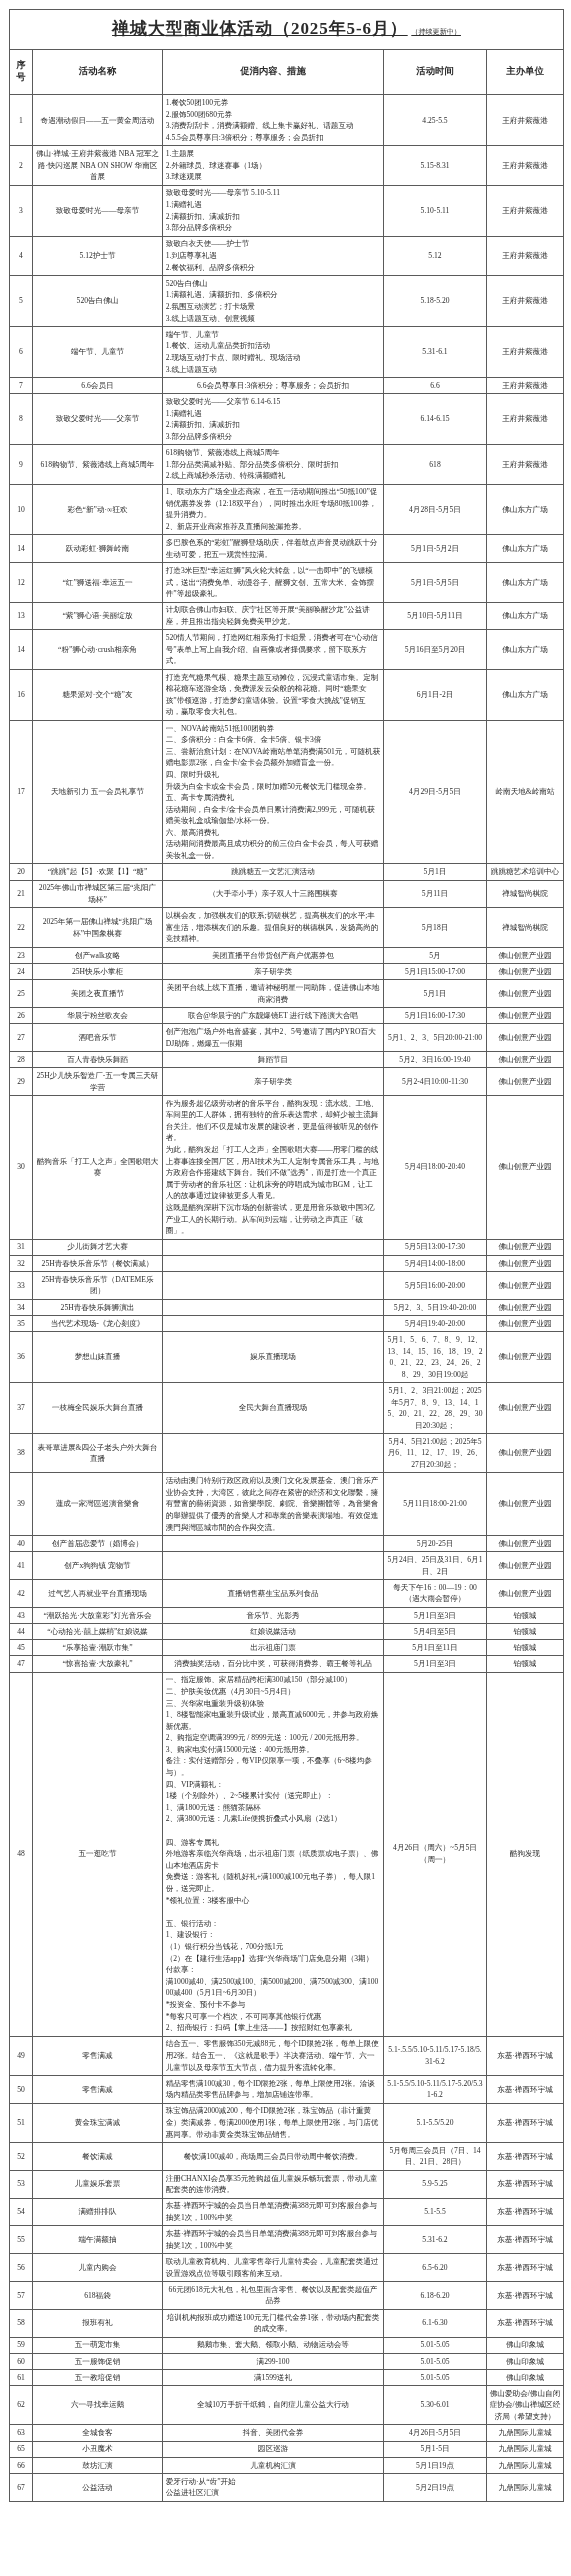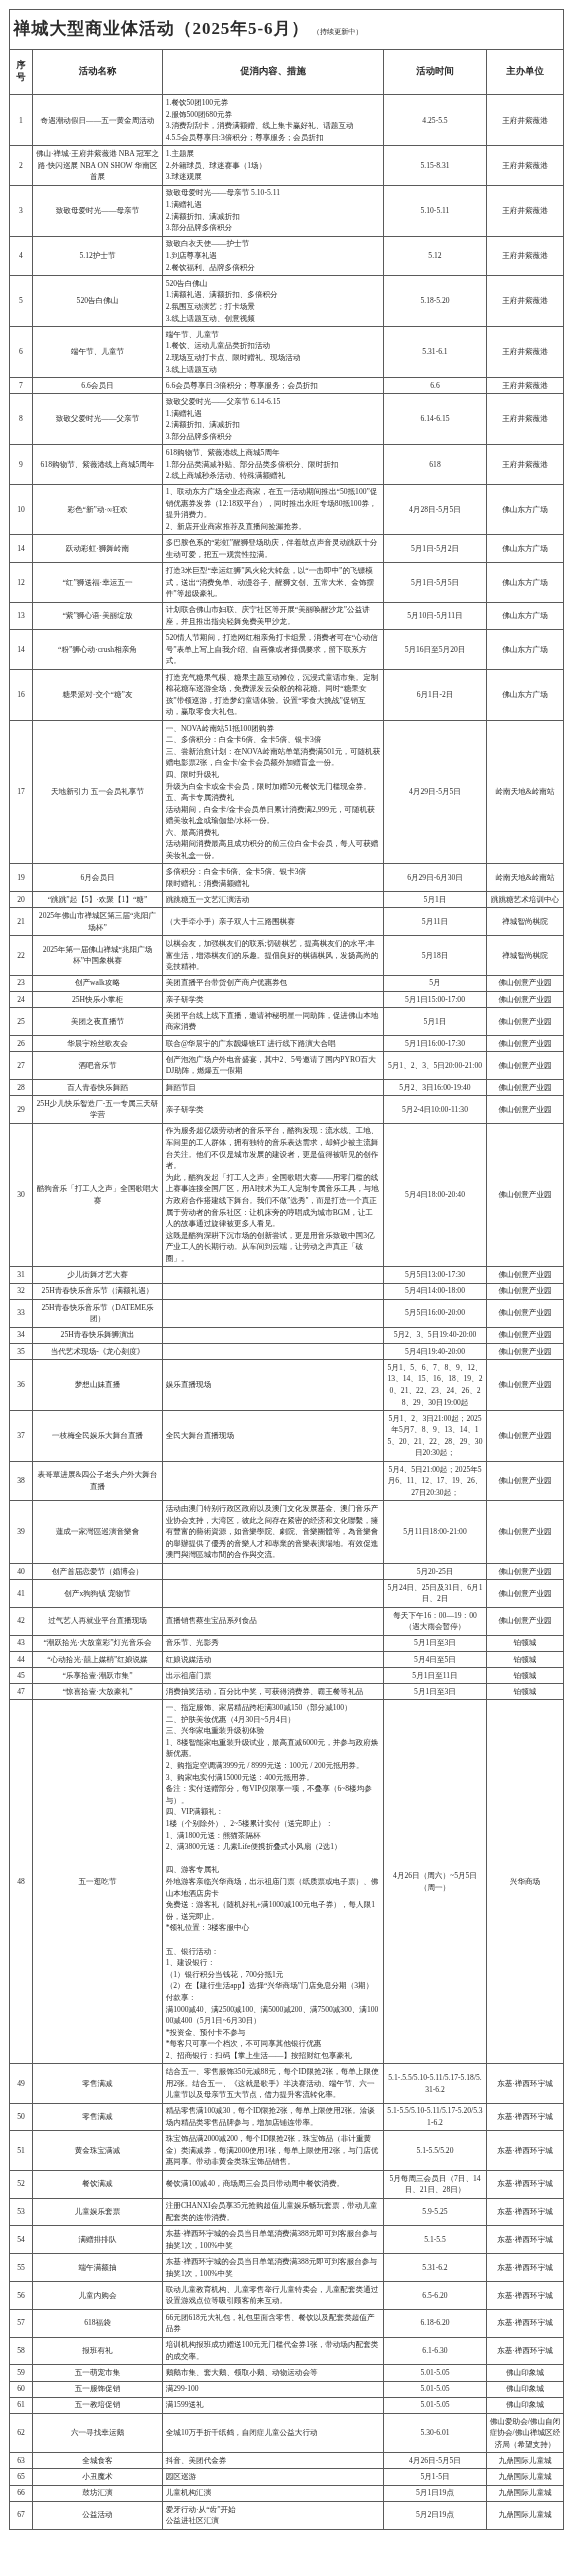--- a/index.html
+++ b/index.html
@@ -25,21 +25,23 @@
     word-break:break-all;
     overflow-wrap:anywhere;
   }
   col.c-no{width:23px;}
   col.c-name{width:130px;}
   col.c-content{width:221px;}
   col.c-time{width:103px;}
   col.c-org{width:77px;}
   .title-cell{
     border:0.9px solid #5a5a5a;
+    text-align:center;
     padding:12.5px 3.6px 10.7px 3.6px;
+    text-decoration:underline;
   }
   .title-main{
     font-size:17px;
     font-weight:bold;
     letter-spacing:0.9px;
   }
   .title-sub{
     font-size:7.1px;
     font-weight:normal;
     margin-left:3.6px;
@@ -47,21 +49,21 @@
   th.head{
     font-size:9.4px;
     font-weight:bold;
     text-align:center;
     padding:10.7px 1.8px;
     background:#fff;
   }
   td.no,td.time,td.org{text-align:center;}
   td.name{text-align:center;}
   td.content{text-align:left;white-space:pre-wrap;}
-  td.content.center{text-align:left;}
+  td.content.center{text-align:center;}
   td.name{white-space:pre-wrap;}
   tr{page-break-inside:avoid;}
 </style>
 </head>
 <body>
 
 <div class="sheet">
   <table>
     <colgroup>
       <col class="c-no">
@@ -238,28 +240,20 @@
 升级为白金卡或金卡会员，限时加赠50元餐饮无门槛现金券。
 五、高卡专属消费礼
 活动期间，白金卡/金卡会员单日累计消费满2,999元，可随机获赠美妆礼盒或瑜伽垫/水杯一份。
 六、最高消费礼
 活动期间消费最高且成功积分的前三位白金卡会员，每人可获赠美妆礼盒一份。</td>
     <td class="time">4月29日-5月5日</td>
     <td class="org">岭南天地&amp;岭南站</td>
   </tr>
 
 
-  <tr>
-    <td class="no">19</td>
-    <td class="name">6月会员日</td>
-    <td class="content left">多倍积分：白金卡6倍、金卡5倍、银卡3倍
-限时赠礼：消费满额赠礼</td>
-    <td class="time">6月29日-6月30日</td>
-    <td class="org">岭南天地&amp;岭南站</td>
-  </tr>
 
   <tr>
     <td class="no">20</td>
     <td class="name">“跳跳”起【5】·欢聚【1】“糖”</td>
     <td class="content center">跳跳糖五一文艺汇演活动</td>
     <td class="time">5月1日</td>
     <td class="org">跳跳糖艺术培训中心</td>
   </tr>
 
   <tr>
@@ -347,21 +341,21 @@
   <tr>
     <td class="no">31</td>
     <td class="name">少儿街舞才艺大赛</td>
     <td class="content center"></td>
     <td class="time">5月5日13:00-17:30</td>
     <td class="org">佛山创意产业园</td>
   </tr>
 
   <tr>
     <td class="no">32</td>
-    <td class="name">25H青春快乐音乐节（满额礼遇）</td>
+    <td class="name">25H青春快乐音乐节（餐饮满减）</td>
     <td class="content center"></td>
     <td class="time">5月4日14:00-18:00</td>
     <td class="org">佛山创意产业园</td>
   </tr>
 
   <tr>
     <td class="no">33</td>
     <td class="name">25H青春快乐音乐节（DATEME乐团）</td>
     <td class="content center"></td>
     <td class="time">5月5日16:00-20:00</td>
@@ -495,21 +489,21 @@
 
 五、银行活动：
 1、建设银行：
 （1）银行积分当钱花，700分抵1元
 （2）在【建行生活app】选择“兴华商场”门店免息分期（3期）付款享：
 满1000减40、满2500减100、满5000减200、满7500减300、满10000减400（5月1日~6月30日）
 *投资金、预付卡不参与
 *每客只可享一个档次，不可同享其他银行优惠
 2、招商银行：扫码【掌上生活——】按招财红包享豪礼</td>
     <td class="time">4月26日（周六）~5月5日（周一）</td>
-    <td class="org">兴华商场</td>
+    <td class="org">酷狗发现</td>
   </tr>
 
   <tr>
     <td class="no">49</td>
     <td class="name">零售满减</td>
     <td class="content left">结合五一、零售服饰350元减88元，每个ID限抢2张，每单上限使用2张。结合五一、《这就是歌手》半决赛活动、端午节、六一儿童节以及母亲节五大节点，借力提升客流转化率。</td>
     <td class="time">5.1-.5.5/5.10-5.11/5.17-5.18/5.31-6.2</td>
     <td class="org">东基·禅西环宇城</td>
   </tr>
 

